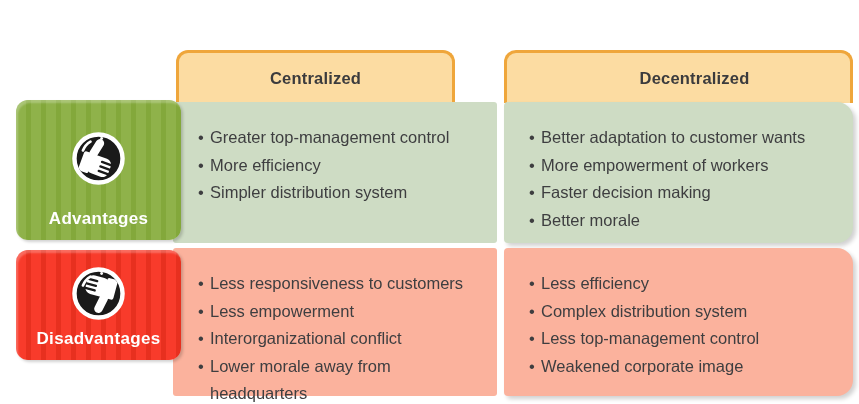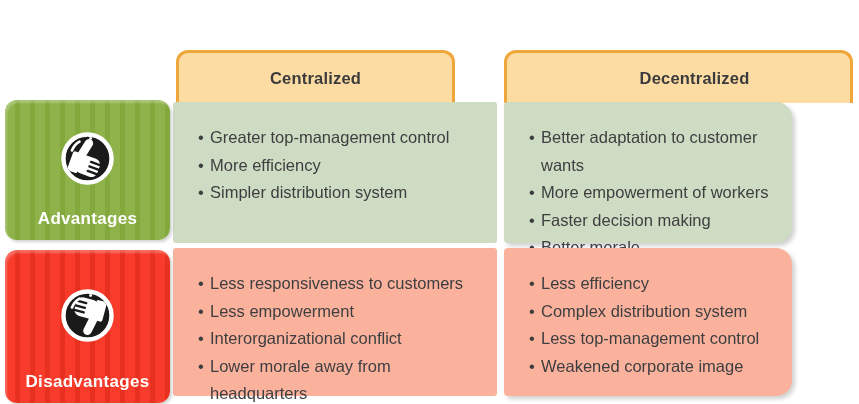--- a/index.html
+++ b/index.html
@@ -20,43 +20,43 @@
   .hdr.c2 { left:504px; width:349px;padding-left:32px; }
   .hdr span { font-weight:bold; font-size:16.5px; color:#3b3b3d; letter-spacing:.2px; }
 
   
   .cell { position:absolute; box-sizing:border-box; z-index:2; }
   .cell.green  { background:var(--advantage-cell); }
   .cell.salmon { background:var(--disadvantage-cell); }
   .r1 { top:102px; height:141px; }
   .r2 { top:248px; height:148px; }
   .col1 { left:173px; width:324px; border-radius:3px; }
-  .col2 { left:504px; width:288px; border-radius:4px 16px 16px 4px;
+  .col2 { left:504px; width:349px; border-radius:4px 16px 16px 4px;
           box-shadow:3px 3px 4px rgba(0,0,0,0.18); }
 
   ul.bullets { list-style:none; margin:8px; padding:14px 15px 0 16px; }
   ul.bullets li {
     position:relative; padding-left:13px;
     font-size:16.5px; line-height:27.5px; color:var(--text);
   }
   ul.bullets li::before { content:"\2022"; position:absolute; left:1px; }
 
   
   .rowlabel {
-    position:absolute; left:5px; width:165px; border-radius:12px; z-index:2;
+    position:absolute; left:16px; width:165px; border-radius:12px; z-index:2;
     display:flex; flex-direction:column; align-items:center;
     box-shadow: inset 2px 3px 2px rgba(255,255,255,0.25), 2px 2px 3px rgba(0,0,0,0.18);
   }
   .rowlabel.adv {
     top:100px; height:140px;
     background:repeating-linear-gradient(90deg,
       var(--advantage-stripe-light) 0 10px, var(--advantage-stripe-dark) 10px 15px);
   }
   .rowlabel.dis {
-    top:250px; height:153px;
+    top:250px; height:110px;
     background:repeating-linear-gradient(90deg,
       var(--disadvantage-stripe-light) 0 10px, var(--disadvantage-stripe-dark) 10px 15px);
   }
   .icon-area { flex:1; display:flex; align-items:center; justify-content:center; padding-top:8px; }
   .rowlabel-text {
     font-weight:bold; font-size:17px; color:var(--label-text);
     padding-bottom:11px; letter-spacing:.3px;
   }
 </style>
 </head>

